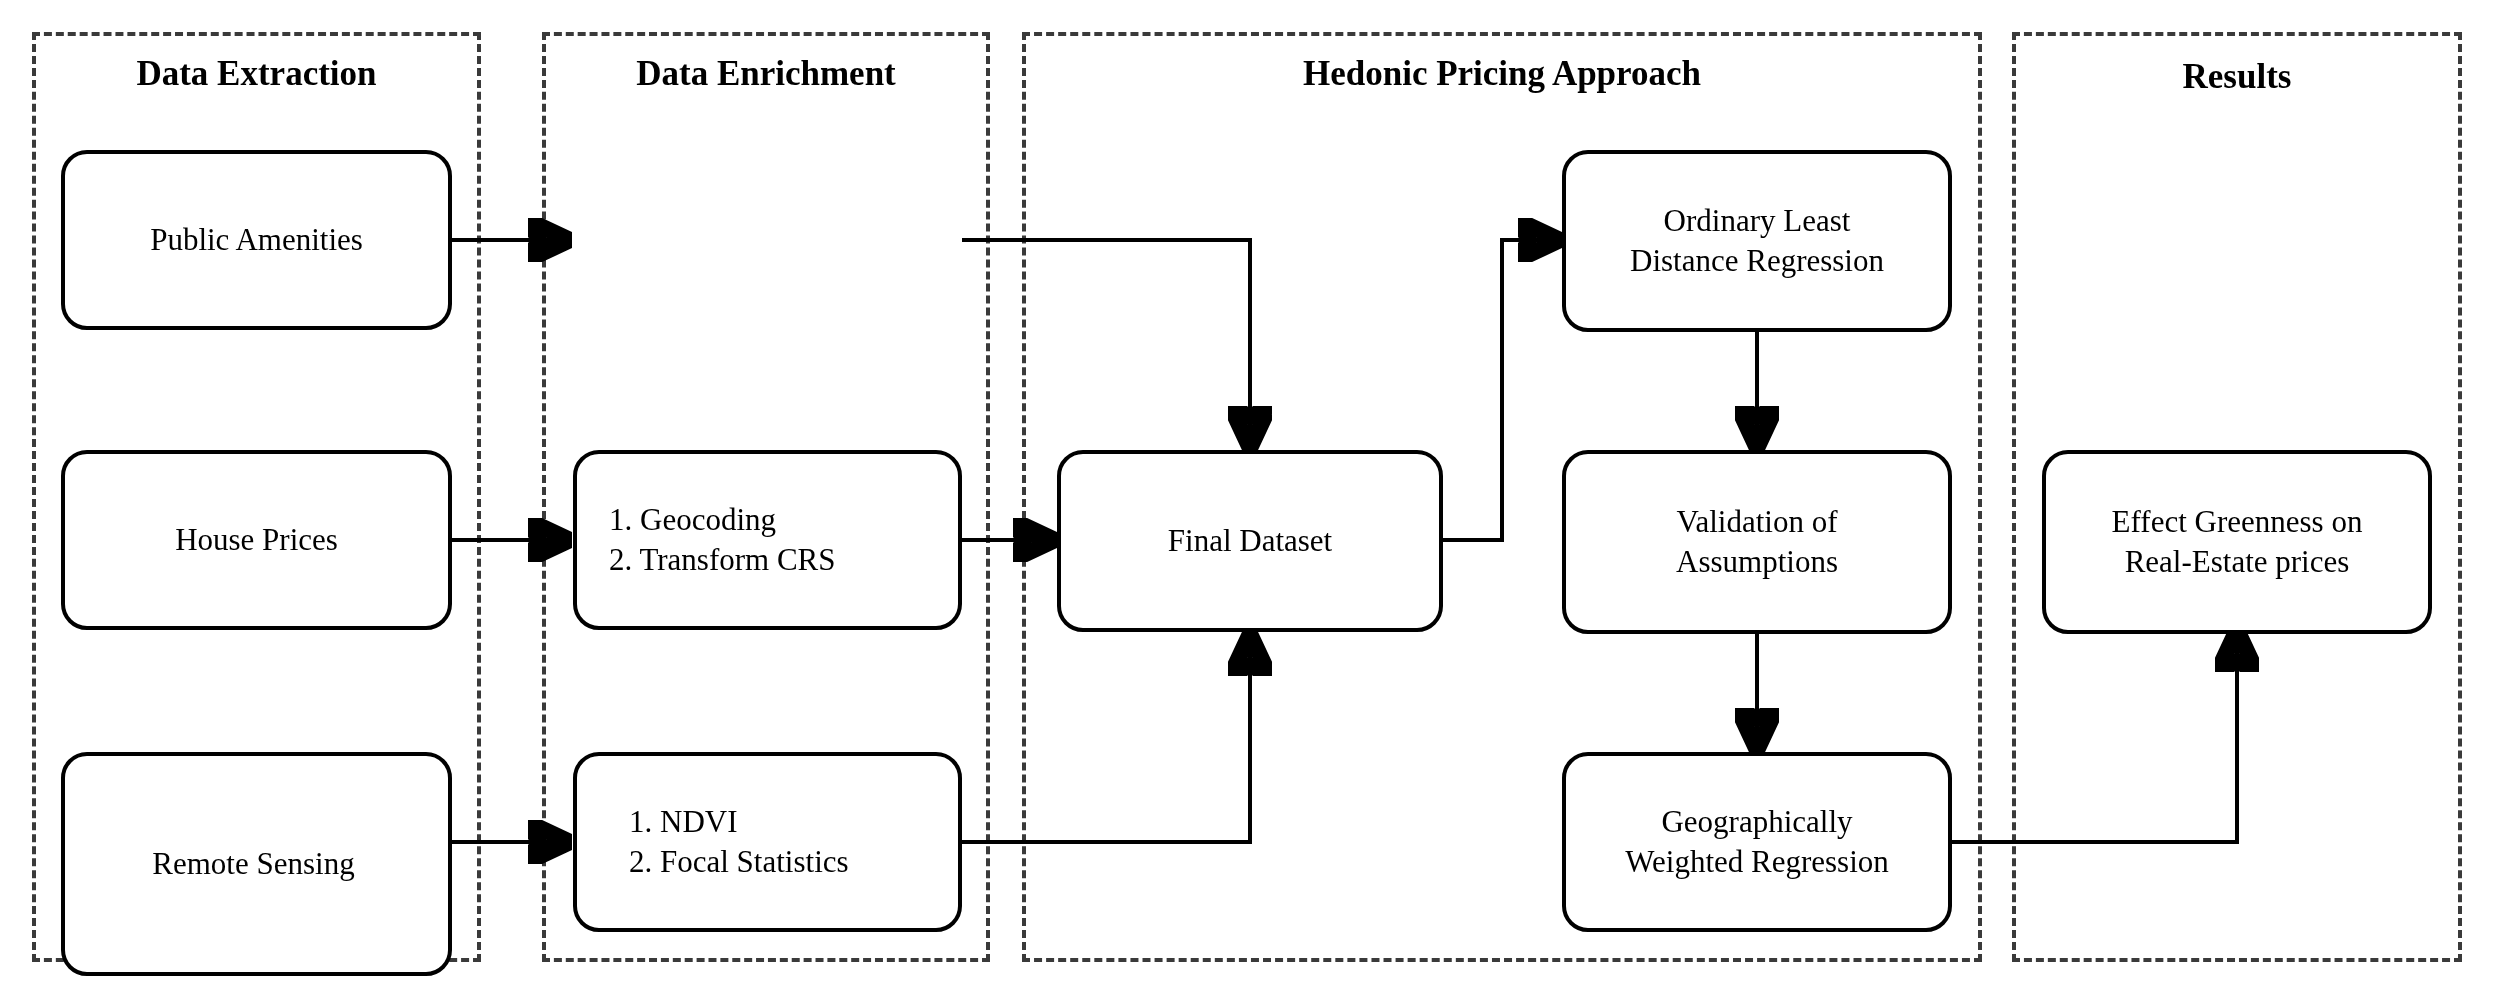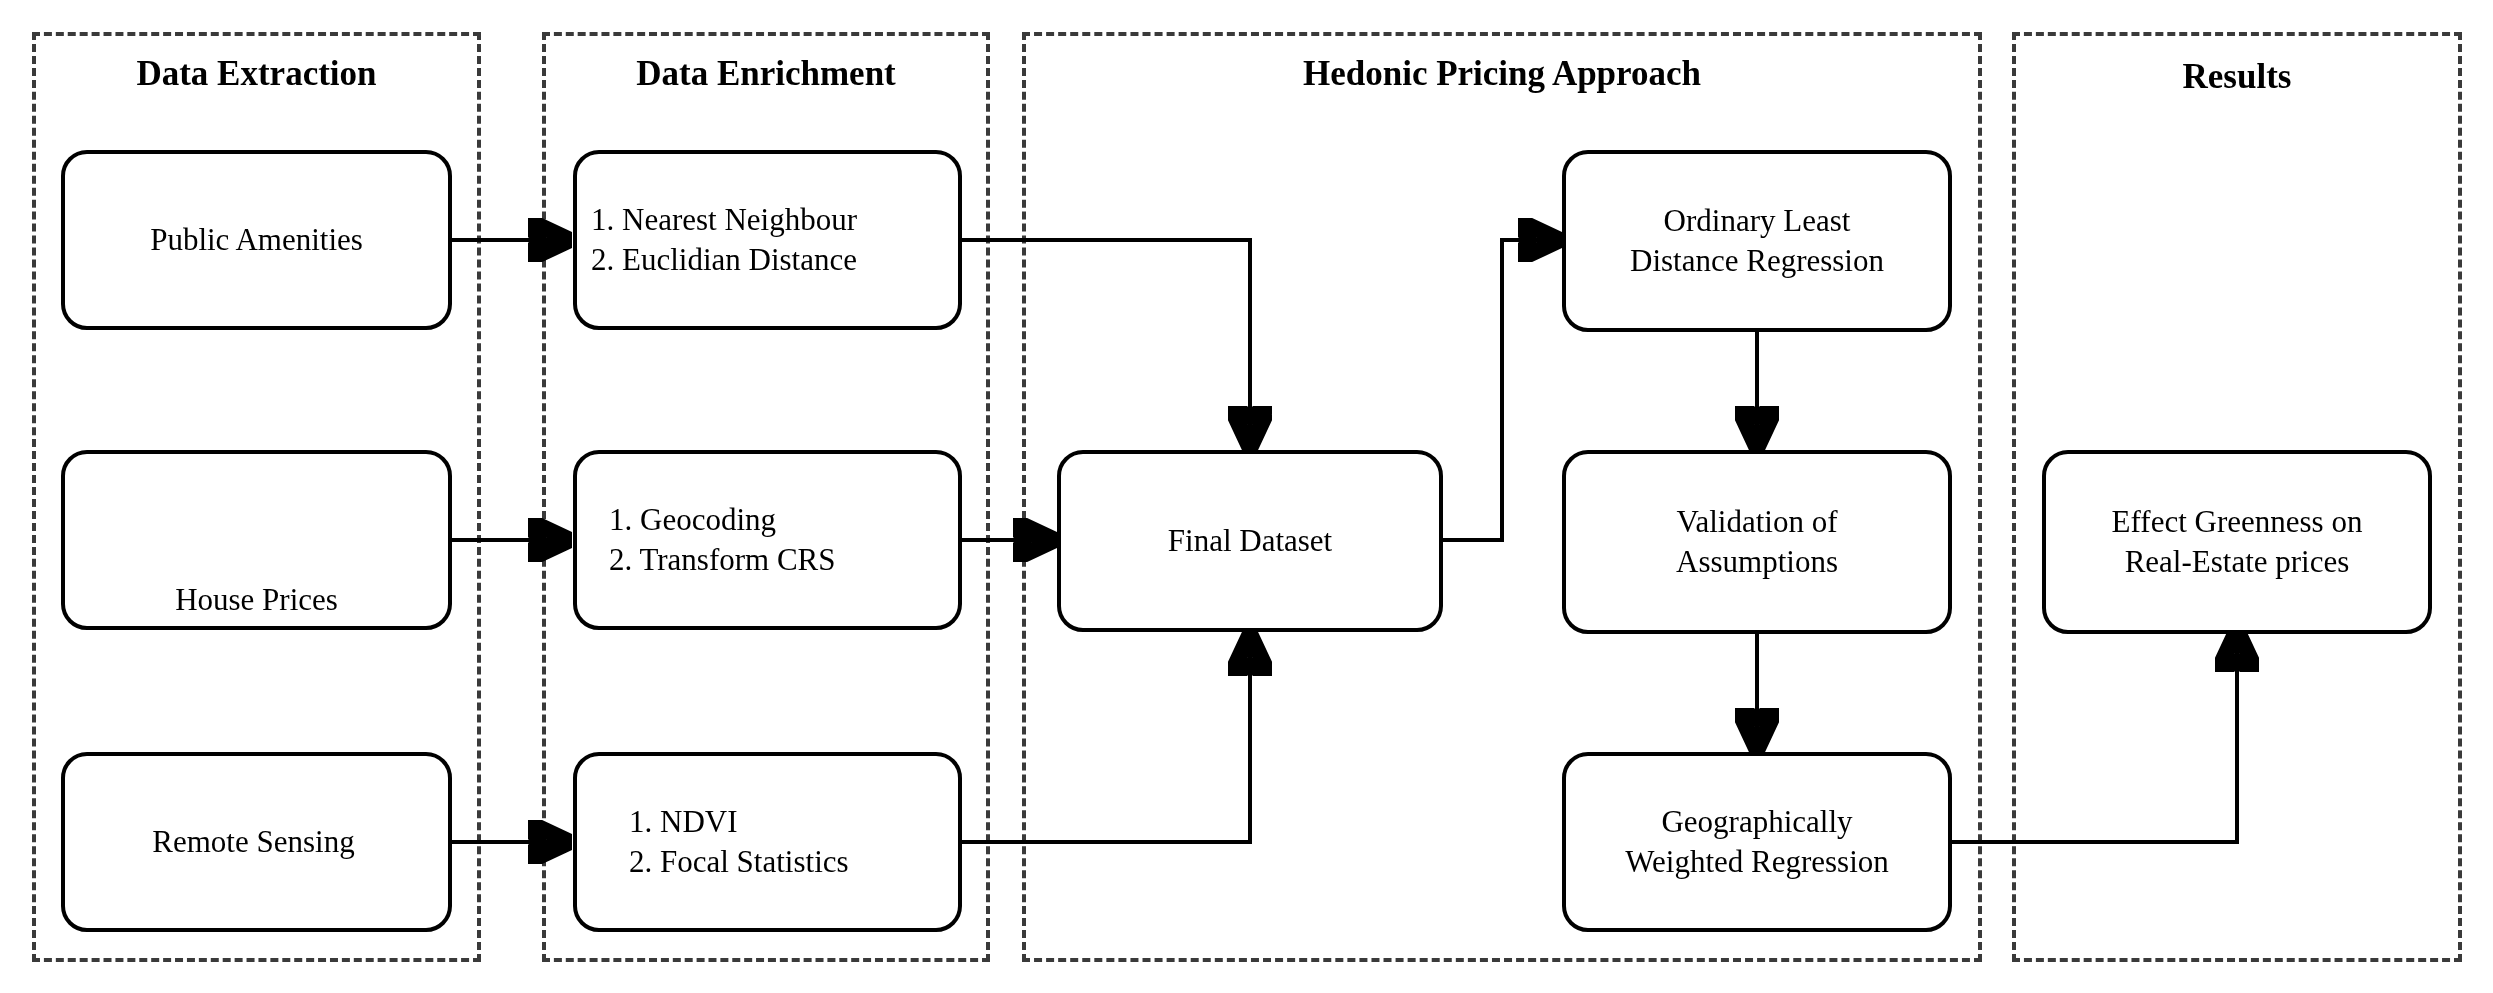--- a/index.html
+++ b/index.html
@@ -90,34 +90,28 @@
 
     <path marker-end="url(#ah)" d="M1757,634 L1757,746"></path>
 
     <path marker-end="url(#ah)" d="M1952,842 L2237,842 L2237,634"></path>
   </svg>
 
   <div class="node" style="left:61px;top:150px;width:391px;height:180px;">
     <span class="inner">Public Amenities</span>
   </div>
 
-  <div class="node" style="left:61px;top:450px;width:391px;height:180px;align-items:flex-end;">
+  <div class="node" style="left:61px;top:450px;width:391px;height:180px;">
     <span class="inner">House Prices</span>
   </div>
 
-  <div class="node" style="left:61px;top:752px;width:391px;height:180px;padding-left:8px;">
+  <div class="node" style="left:61px;top:752px;width:391px;height:224px;padding-left:8px;">
     <span class="inner">Remote Sensing</span>
   </div>
 
-  <div class="node left" style="left:573px;top:150px;width:389px;height:180px;">
-    <span class="inner">
-      <span>1. Nearest Neighbour</span><br>
-      <span>2. Euclidian Distance</span>
-    </span>
-  </div>
 
   <div class="node left" style="left:573px;top:450px;width:389px;height:180px;padding-left:32px;">
     <span class="inner">
       <span>1. Geocoding</span><br>
       <span>2. Transform CRS</span>
     </span>
   </div>
 
   <div class="node left" style="left:573px;top:752px;width:389px;height:180px;padding-left:52px;">
     <span class="inner">

